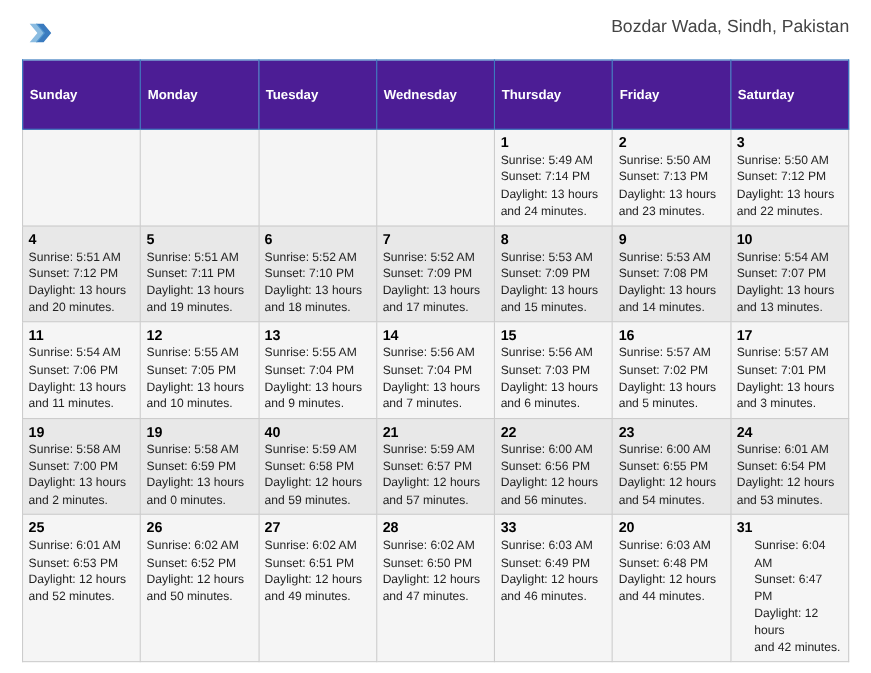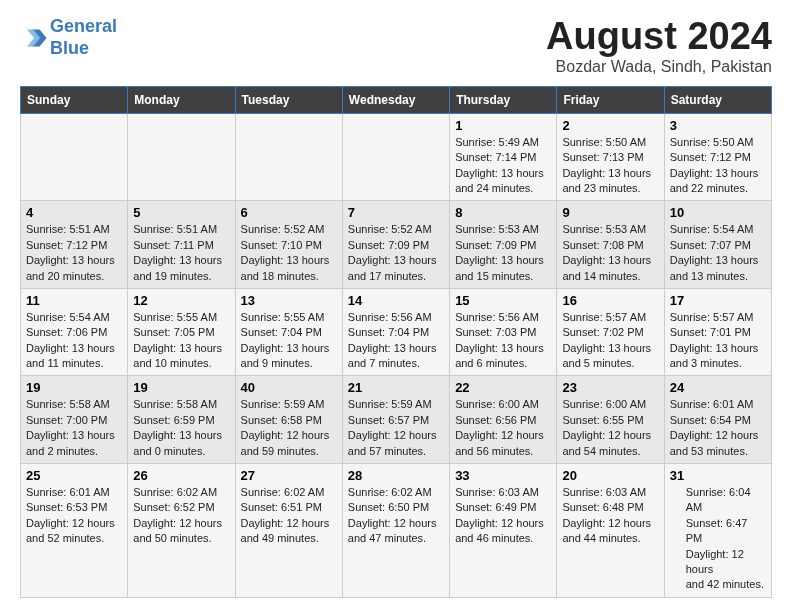--- a/index.html
+++ b/index.html
@@ -46,24 +46,24 @@
     .location-title {
       font-size: 16px;
       color: #444;
     }
     table {
       width: 100%;
       border-collapse: collapse;
       font-size: 11px;
     }
     thead tr th {
-      background-color: #404040;
+      background-color: #4c1d95;
       color: #fff;
       text-align: left;
-      padding: 6px 6px;
+      padding: 24px 6px;
       font-size: 12px;
       font-weight: bold;
       border: 1px solid #3a7bbf;
     }
     tbody tr td {
       border: 1px solid #ccc;
       vertical-align: top;
       padding: 4px 5px;
       width: 14.28%;
       min-height: 80px;
@@ -92,27 +92,22 @@
 </head>
 <body>
 
 <div class="header">
   <div class="logo">
     <svg class="logo-icon" viewBox="0 0 40 40">
       <rect x="0" y="0" width="40" height="40" fill="white"></rect>
       <polygon points="28,8 38,20 28,32 18,32 28,20 18,8" fill="#3a7bbf"></polygon>
       <polygon points="20,8 30,20 20,32 10,32 20,20 10,8" fill="#5a9fd4" opacity="0.7"></polygon>
     </svg>
-    <div class="logo-text">
-      <span>General</span><br>
-      <span style="color:#3a7bbf">Blue</span>
-    </div>
   </div>
   <div class="title-block">
-    <div class="month-title">August 2024</div>
     <div class="location-title">Bozdar Wada, Sindh, Pakistan</div>
   </div>
 </div>
 
 <table>
   <thead>
     <tr>
     <th>Sunday</th>
         <th>Monday</th>
         <th>Tuesday</th>

